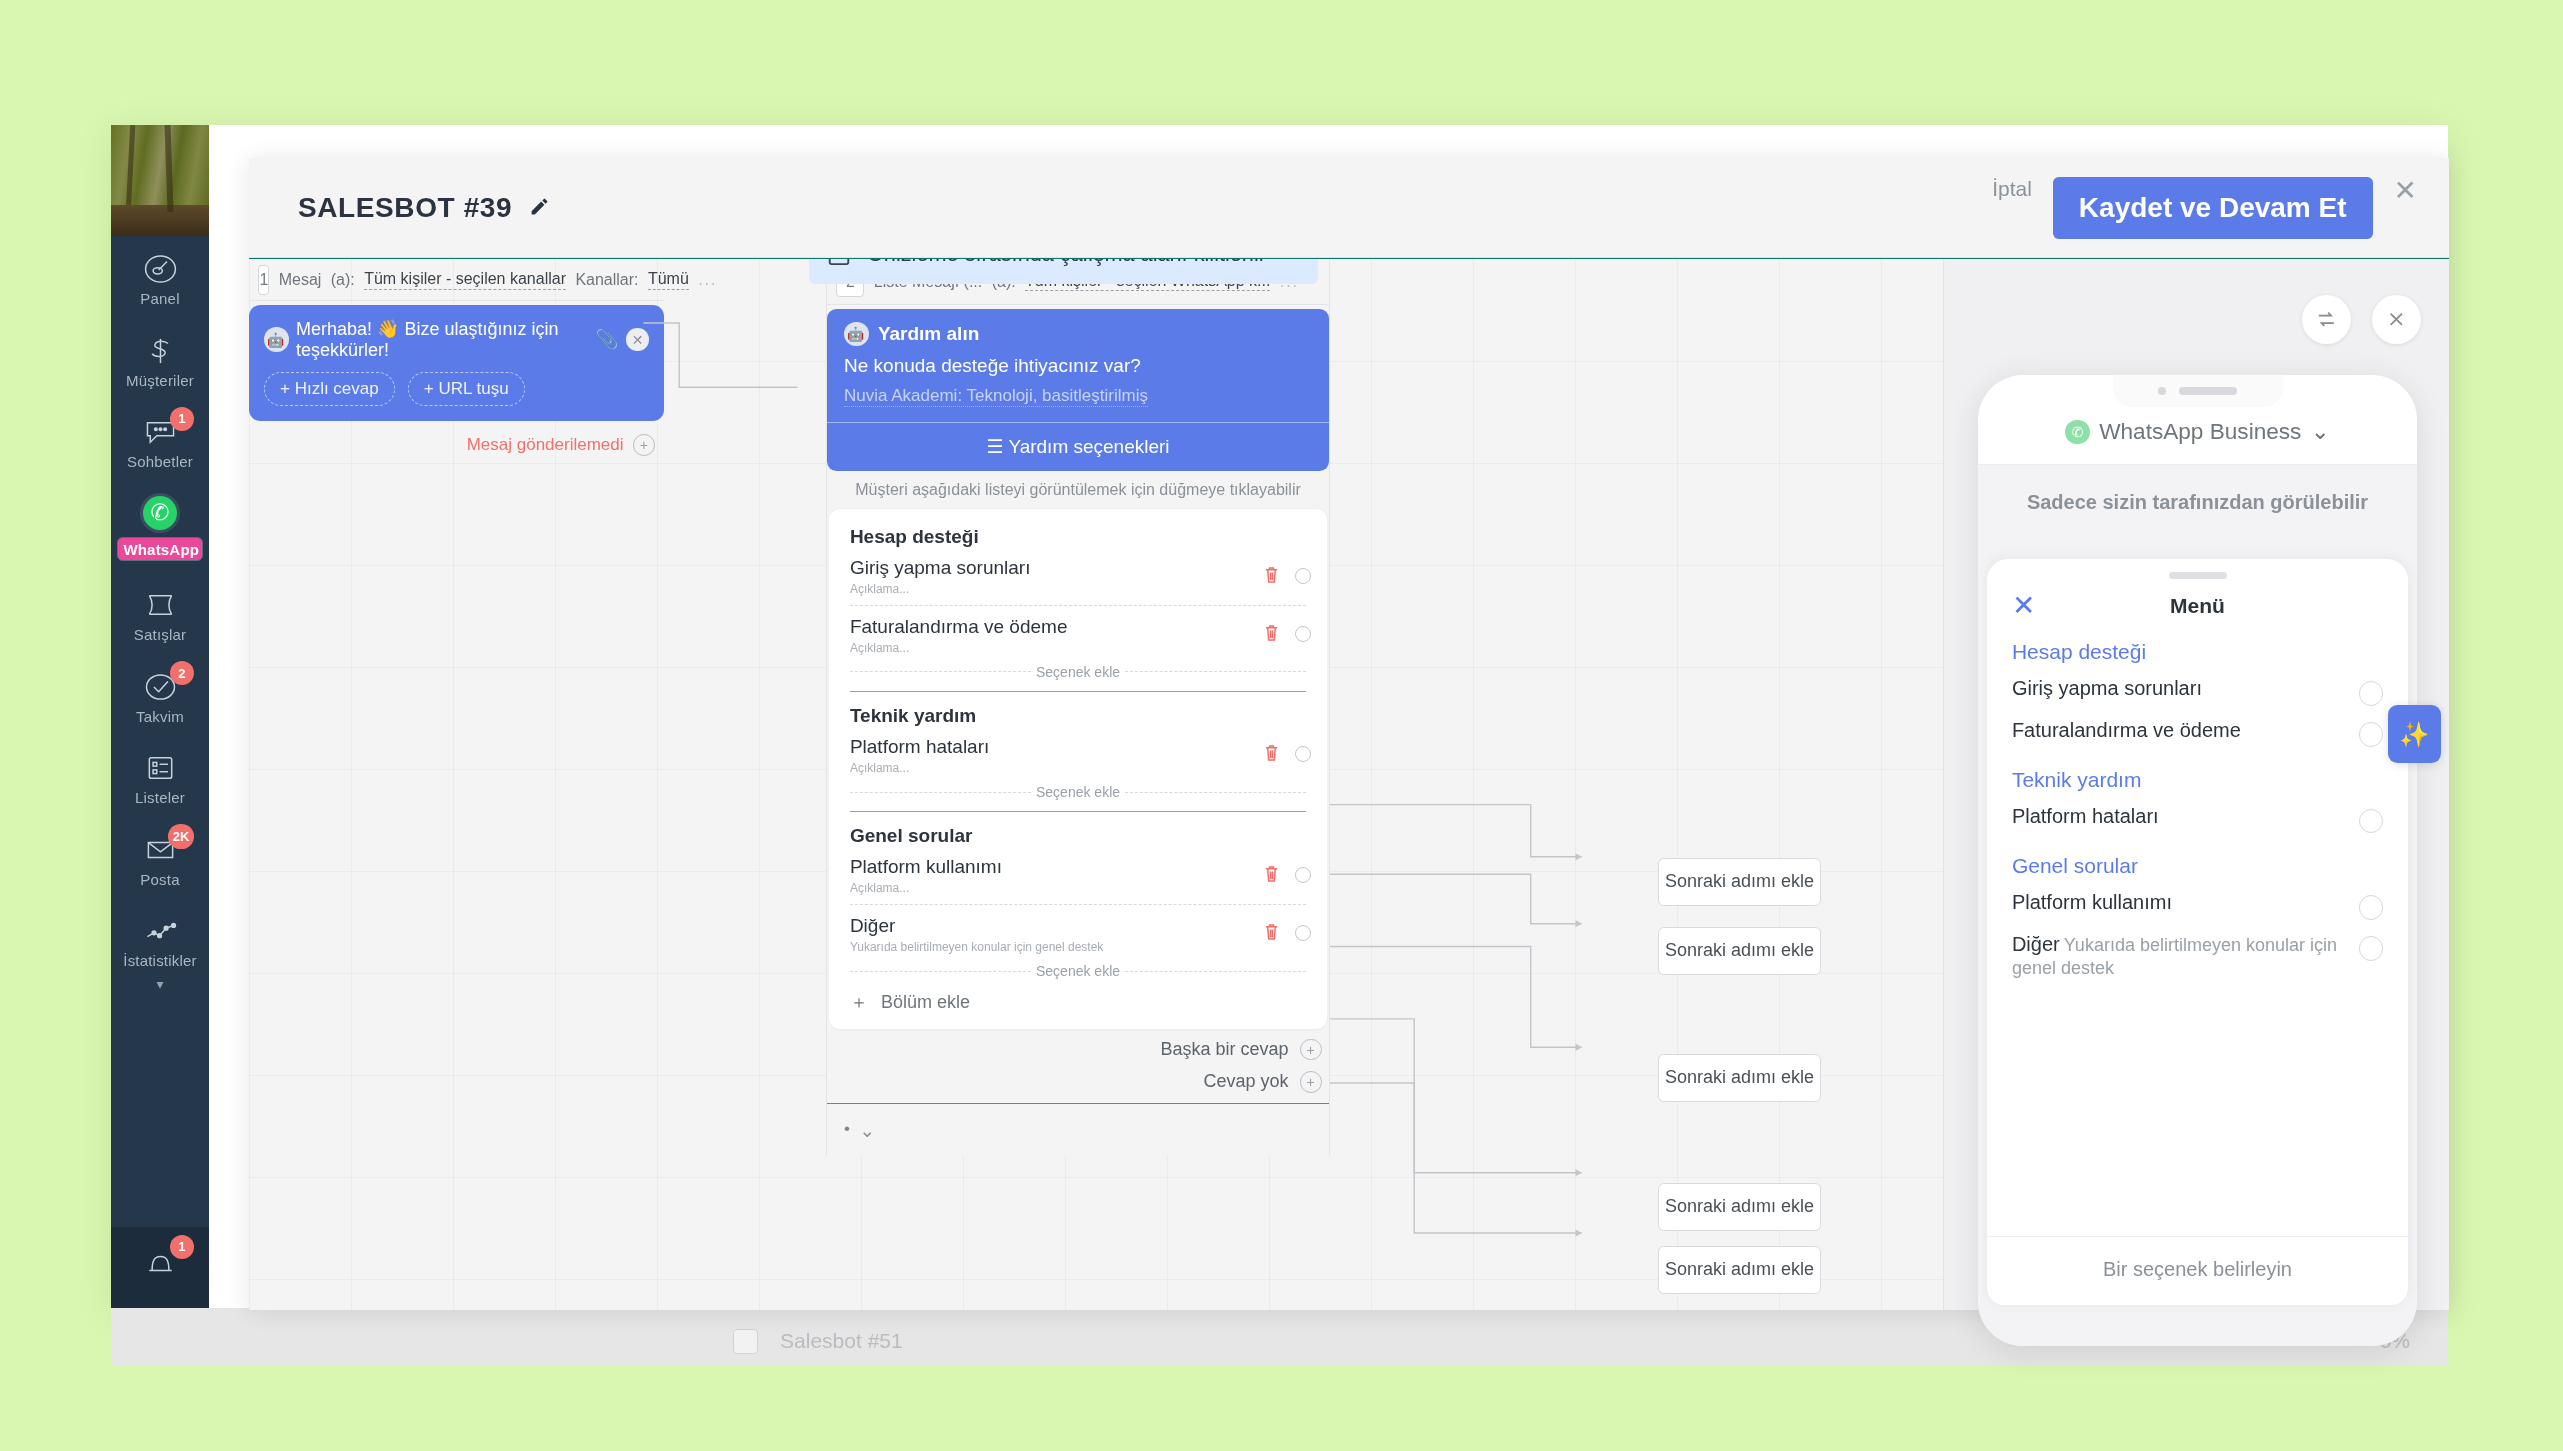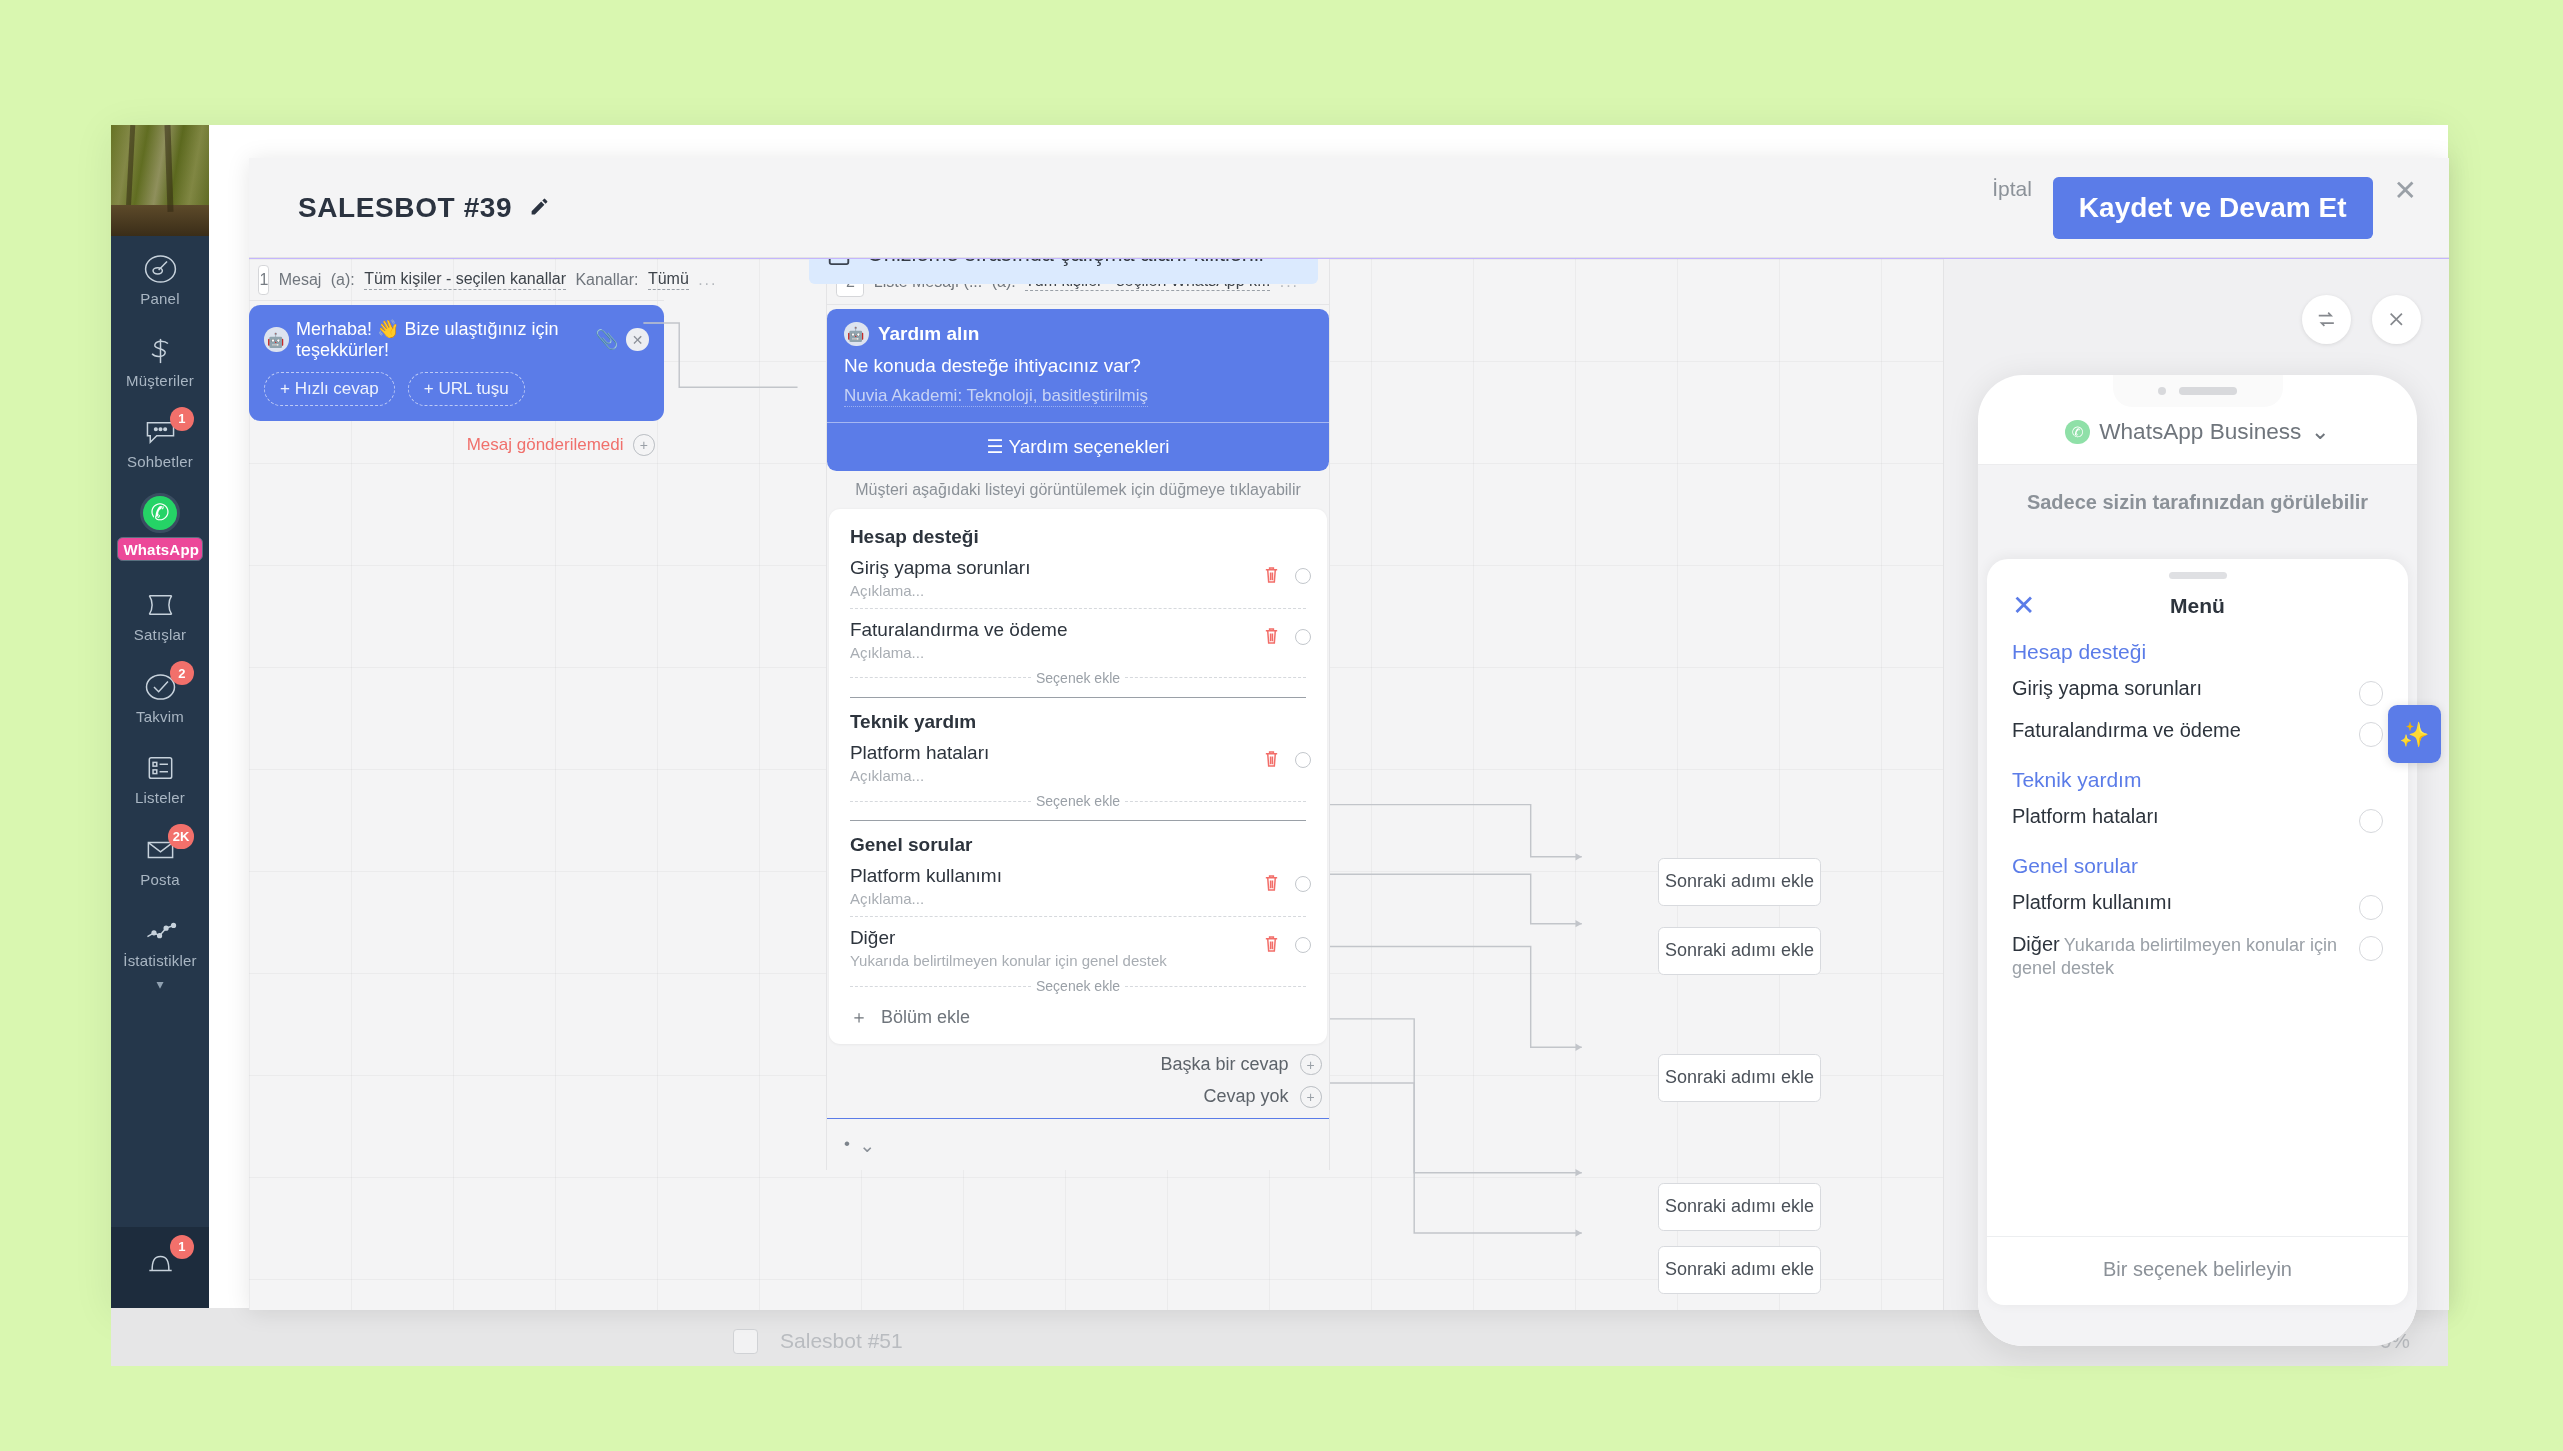--- a/index.html
+++ b/index.html
@@ -76,21 +76,21 @@
   #nav-chevron{ text-align:center; color:#8fa0b0; font-size:14px; margin-top:-3.8px;}
   #nav-bottom{
     position:absolute;left:0;right:0;bottom:0;height:81px;
     background:#1d2c3d;
   }
 
   
   #modal {
     position:absolute; left:249px; top:158px;
     width:2200px; height:1152px;
-    background:#c4b5fd;
+    background:#0f766e;
     box-shadow:0 1.9px 22.6px rgba(0,0,0,.10);
     z-index: 20;
   }
   #modal-header {
     height: 100px;
     background:#f4f4f5;
     border-bottom:0.9px solid #e2e2e4;
     display:flex; align-items:center;
     padding: 0 32px 0 49px;
   }
@@ -203,21 +203,21 @@
 
   
   #list-card{
     background:#fff; border-radius:11.3px;
     padding:17px 21px 15px; margin:0 1.9px;
     box-shadow:0 0.9px 2.8px rgba(0,0,0,.05);
   }
   .sec-title{ font-size:19px;font-weight:bold;color:#2d343d; margin-bottom:5.7px;}
   .opt-row{ position:relative; padding:3.8px 0 1.9px; }
   .opt-name{ font-size:19px; color:#2d343d; }
-  .opt-desc{ font-size:15px; color:#a8adb3; margin-top:2.8px; }
+  .opt-desc{ font-size:12px; color:#a8adb3; margin-top:2.8px; }
   .opt-tools{
     position:absolute; right:-4.7px; top:11.3px;
     display:flex;align-items:center;gap:15px;
   }
   .trash-ico{ cursor:pointer; }
   .trash-ico svg{width:17px;height:19px;stroke:#f26d68;fill:none;stroke-width:1.6;}
   .port{
     width:16px;height:16px;border-radius:50%;
     border:1.4px solid #c3c7cc; background:#fff; cursor:pointer;
   }

